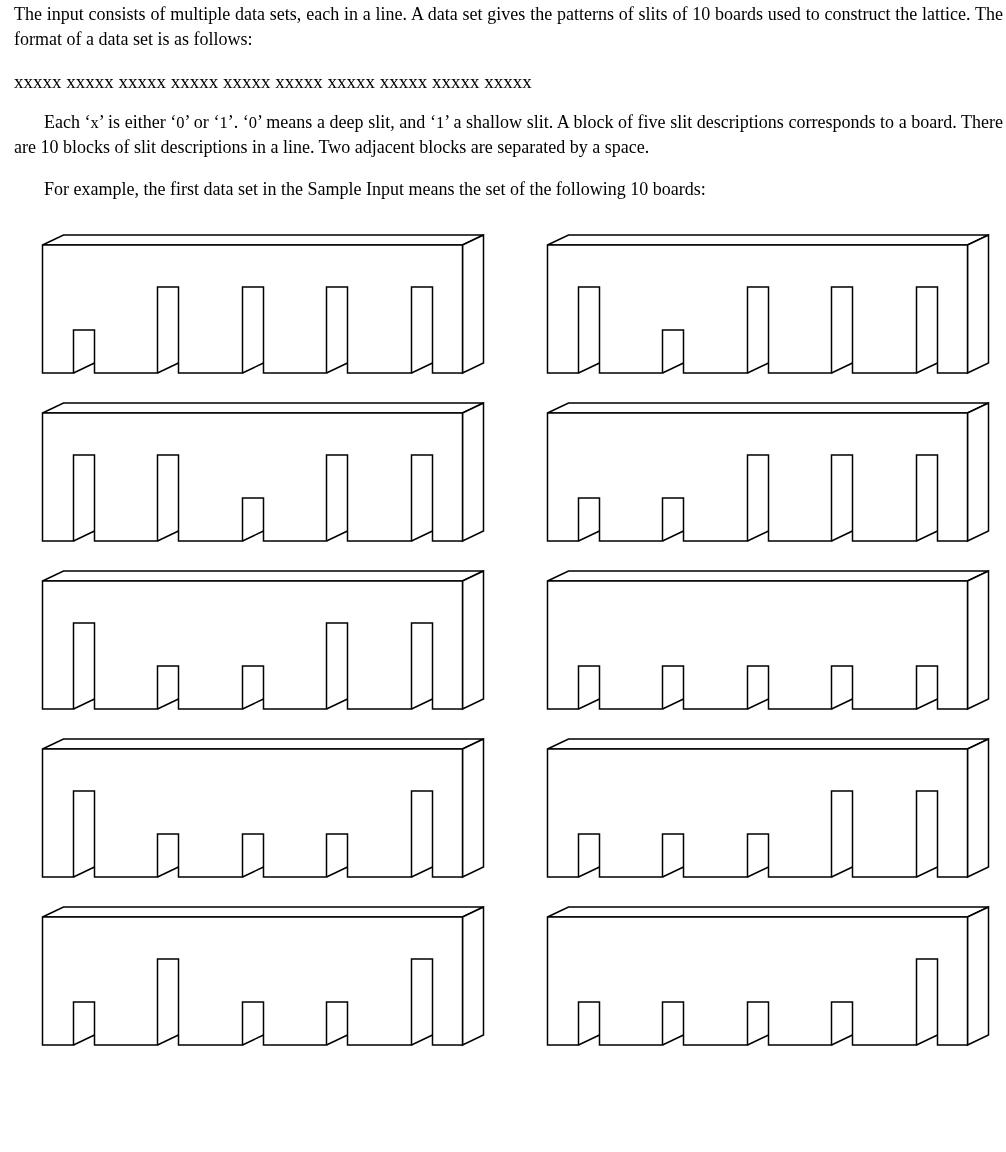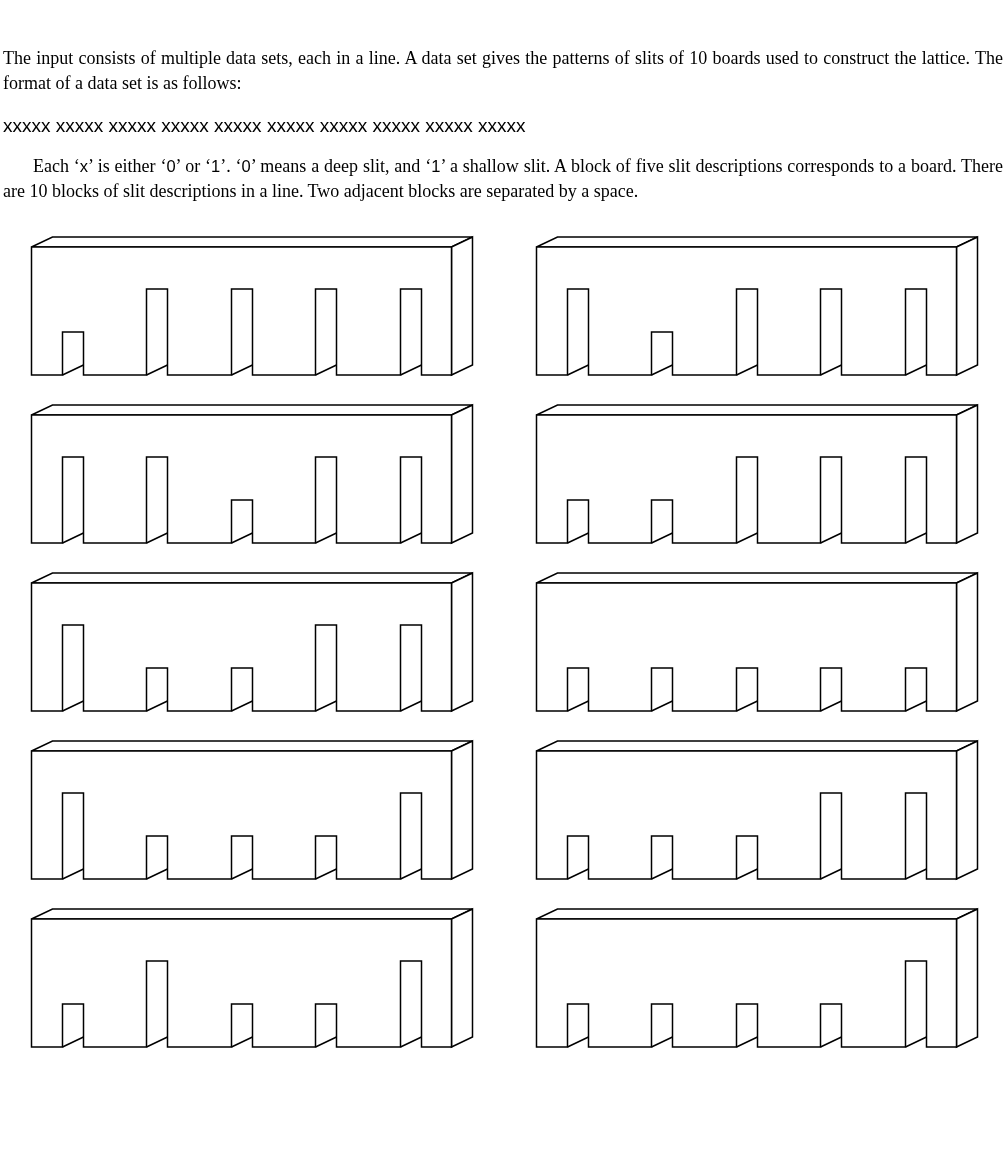--- a/index.html
+++ b/index.html
@@ -3,26 +3,26 @@
 <meta charset="utf-8">
 <style>
   html,body{margin:0;padding:0;}
   body{
     width:1006px;height:1152px;
     background:#ffffff;color:#000000;
     font-family:"Liberation Serif","DejaVu Serif",serif;
     font-size:18px;
     overflow:hidden;
   }
-  .page{padding:2px 3px 0 3px;margin-top:44px;}
+  .page{padding:2px 3px 0 14px;}
   .para{margin:0;line-height:25px;text-align:justify;}
   .para.indent{text-indent:30px;}
   .mt{margin-top:17px;}
   .mt-lg{margin-top:26px;}
-  .mono{font-family:Liberation Sans, sans-serif;}
+  .mono{font-family:Liberation Serif, serif;}
   .format-line{
     margin:18px 0 0 0;
     font-family:"DejaVu Sans Mono","Liberation Mono",monospace;
     font-size:19px;line-height:22px;text-align:left;
   }
   .para .mono{font-size:16.5px;}
   .boards{margin-top:31px;padding-left:27px;}
   .board-row{display:flex;gap:61px;margin-bottom:26px;height:142px;}
   .board-row:last-child{margin-bottom:0;}
   .board-svg{display:block;}
@@ -31,20 +31,21 @@
 <body>
 
 <div class="page">
 
   <p class="para">The input consists of multiple data sets, each in a line. A data set gives the patterns of slits of 10 boards used to construct the lattice. The format of a data set is as follows:</p>
 
   <p class="format-line"><span class="mono">xxxxx xxxxx xxxxx xxxxx xxxxx xxxxx xxxxx xxxxx xxxxx xxxxx</span></p>
 
   <p class="para indent mt">Each ‘<span class="mono">x</span>’ is either ‘<span class="mono">0</span>’ or ‘<span class="mono">1</span>’. ‘<span class="mono">0</span>’ means a deep slit, and ‘<span class="mono">1</span>’ a shallow slit. A block of five slit descriptions corresponds to a board. There are 10 blocks of slit descriptions in a line. Two adjacent blocks are separated by a space.</p>
 
+  <p class="para indent mt">For example, the first data set in the Sample Input means the set of the following 10 boards:</p>
 
   <div class="boards" id="boards-grid">
       <div class="board-row">
         <svg width="444" height="142" viewBox="0 0 444 142" class="board-svg">
           <path d="M 1.5,12 L 421.5,12 L 442.5,2 L 22.5,2 Z" fill="#fff" stroke="#000" stroke-width="1.5" stroke-linejoin="miter"></path>
           <path d="M 421.5,12 L 442.5,2 L 442.5,130 L 421.5,140 Z" fill="#fff" stroke="#000" stroke-width="1.5" stroke-linejoin="miter"></path>
           <path d="M 1.5,12 L 421.5,12 L 421.5,140 L 391.5,140 L 391.5,54 L 370.5,54 L 370.5,140 L 306.5,140 L 306.5,54 L 285.5,54 L 285.5,140 L 222.5,140 L 222.5,54 L 201.5,54 L 201.5,140 L 137.5,140 L 137.5,54 L 116.5,54 L 116.5,140 L 53.5,140 L 53.5,97 L 32.5,97 L 32.5,140 L 1.5,140 Z" fill="#fff" stroke="#000" stroke-width="1.5" stroke-linejoin="miter"></path>
           <path d="M 32.5,140 L 53.5,130 M 116.5,140 L 137.5,130 M 201.5,140 L 222.5,130 M 285.5,140 L 306.5,130 M 370.5,140 L 391.5,130" fill="none" stroke="#000" stroke-width="1.5" stroke-linejoin="miter"></path>
         </svg>
         <svg width="444" height="142" viewBox="0 0 444 142" class="board-svg">

